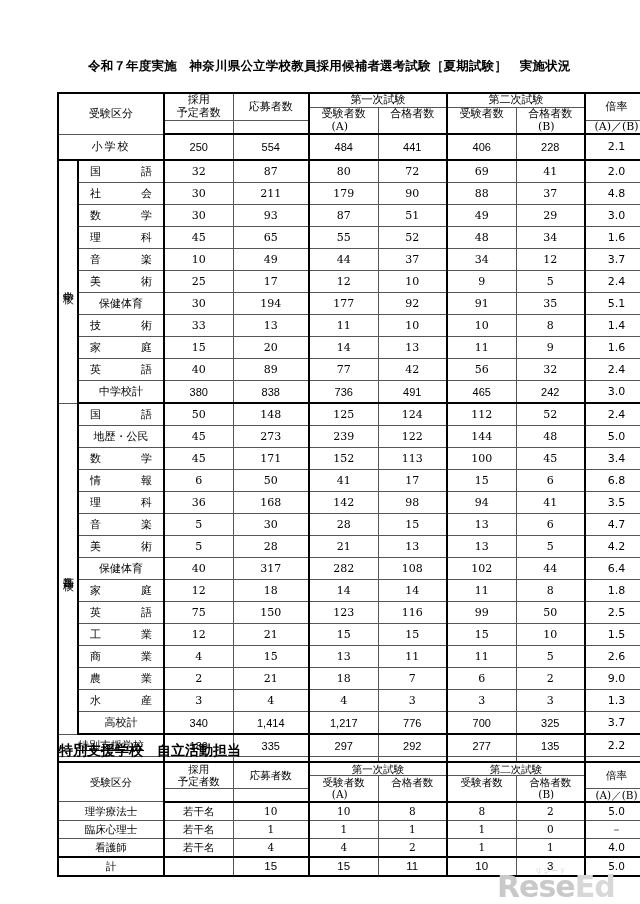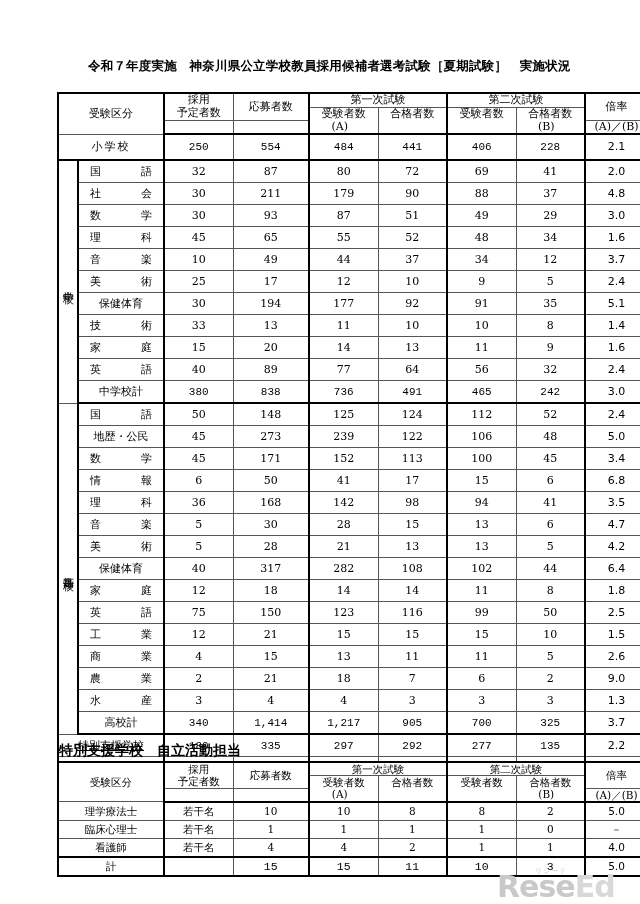--- a/index.html
+++ b/index.html
@@ -137,21 +137,21 @@
   }
 
   
   .num {
     font-family: "DejaVu Serif", "Liberation Serif", serif;
     font-size: 11.5px;
     text-align: right;
     padding-right: 10px;
   }
   .num-b {
-    font-family: Liberation Mono, monospace;
+    font-family: Liberation Sans, sans-serif;
     font-weight: bold;
     font-size: 12px;
     text-align: right;
     padding-right: 10px;
     margin-top: 12px;
   }
   .ratio {
     font-family: "DejaVu Sans", "Liberation Sans", sans-serif;
     font-weight: bold;
     font-size: 12px;
@@ -383,21 +383,21 @@
         <td class="num row-h sep-right">13</td>
         <td class="num row-h">11</td>
         <td class="num row-h sep-right">9</td>
         <td class="ratio row-h">1.6</td>
       </tr>
       <tr>
         <td class="lbl-sub row-h sep-right"><span class="spread">英　語</span></td>
         <td class="num row-h">40</td>
         <td class="num row-h sep-right">89</td>
         <td class="num row-h">77</td>
-        <td class="num row-h sep-right">64</td>
+        <td class="num row-h sep-right">42</td>
         <td class="num row-h">56</td>
         <td class="num row-h sep-right">32</td>
         <td class="ratio row-h">2.4</td>
       </tr>
 
       <tr>
         <td class="lbl-total row-h sep-bottom sep-right">中学校計</td>
         <td class="num-b row-h sep-bottom">380</td>
         <td class="num-b row-h sep-bottom sep-right">838</td>
         <td class="num-b row-h sep-bottom">736</td>
@@ -419,21 +419,21 @@
         <td class="num row-h">112</td>
         <td class="num row-h sep-right">52</td>
         <td class="ratio row-h">2.4</td>
       </tr>
       <tr>
         <td class="lbl-sub row-h sep-right">地歴・公民</td>
         <td class="num row-h">45</td>
         <td class="num row-h sep-right">273</td>
         <td class="num row-h">239</td>
         <td class="num row-h sep-right">122</td>
-        <td class="num row-h">106</td>
+        <td class="num row-h">144</td>
         <td class="num row-h sep-right">48</td>
         <td class="ratio row-h">5.0</td>
       </tr>
       <tr>
         <td class="lbl-sub row-h sep-right"><span class="spread">数　学</span></td>
         <td class="num row-h">45</td>
         <td class="num row-h sep-right">171</td>
         <td class="num row-h">152</td>
         <td class="num row-h sep-right">113</td>
         <td class="num row-h">100</td>
@@ -549,21 +549,21 @@
         <td class="num row-h">3</td>
         <td class="num row-h sep-right">3</td>
         <td class="ratio row-h">1.3</td>
       </tr>
 
       <tr>
         <td class="lbl-total row-h sep-bottom sep-right">高校計</td>
         <td class="num-b row-h sep-bottom">340</td>
         <td class="num-b row-h sep-bottom sep-right">1,414</td>
         <td class="num-b row-h sep-bottom">1,217</td>
-        <td class="num-b row-h sep-bottom sep-right">905</td>
+        <td class="num-b row-h sep-bottom sep-right">776</td>
         <td class="num-b row-h sep-bottom">700</td>
         <td class="num-b row-h sep-bottom sep-right">325</td>
         <td class="ratio row-h sep-bottom">3.7</td>
       </tr>
 
       <tr>
         <td colspan="2" class="lbl-major-tight row-h sep-right">特別支援学校</td>
         <td class="num-b row-h">180</td>
         <td class="num-b row-h sep-right">335</td>
         <td class="num-b row-h">297</td>

